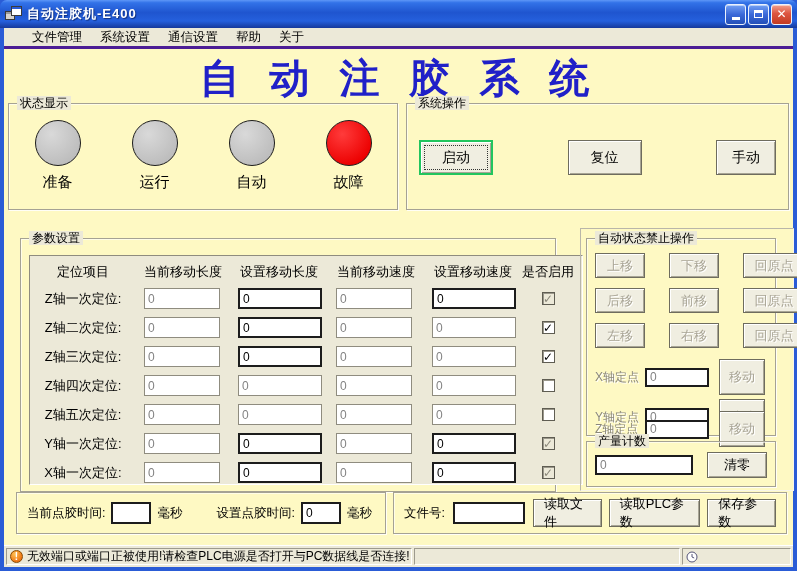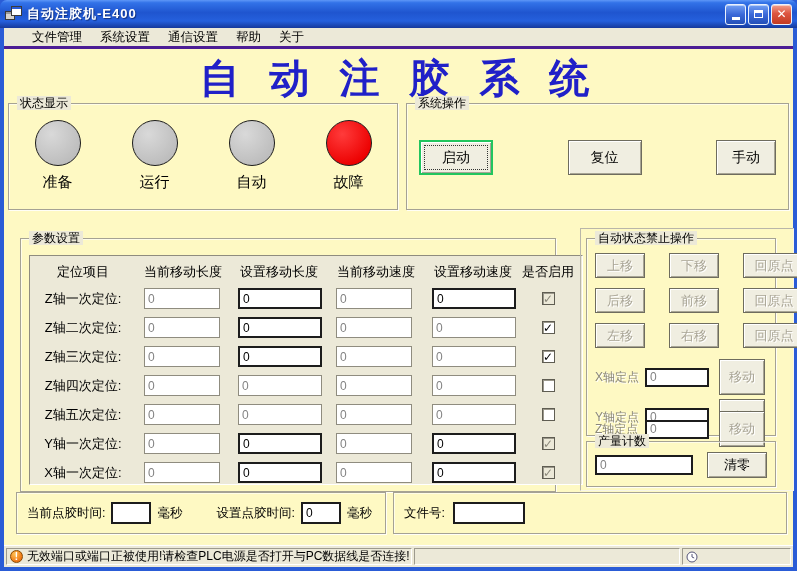--- a/index.html
+++ b/index.html
@@ -293,20 +293,25 @@
         <span class="lbl">设置点胶时间:</span>
         <input class="tfield" style="width: 40px;" value="0">
         <span class="lbl">毫秒</span>
       </div>
     </div>
 
     <div class="group" style="left:389px;top:443px;width:394px;height:42px;">
       <div class="hflex" style="padding:0 10px;gap:8px;">
         <span class="lbl">文件号:</span>
         <input class="tfield" style="width: 72px;" value="">
+        <div id="file-buttons" style="display:flex;gap:7px;">
+            <div class="btn small" style="height: 28px; padding: 0px 10px;">读取文件</div>
+            <div class="btn small" style="height: 28px; padding: 0px 10px;">读取PLC参数</div>
+            <div class="btn small" style="height: 28px; padding: 0px 10px;">保存参数</div>
+          </div>
       </div>
     </div>
 
     <div class="statusbar">
       <div class="sb-panel" style="flex:0 0 406px;">
         <span class="warn-icon">!</span>
         <span class="sb-msg">无效端口或端口正被使用!请检查PLC电源是否打开与PC数据线是否连接!</span>
       </div>
       <div class="sb-panel" style="flex:0 0 266px;"></div>
       <div class="sb-panel" style="flex:1;">

